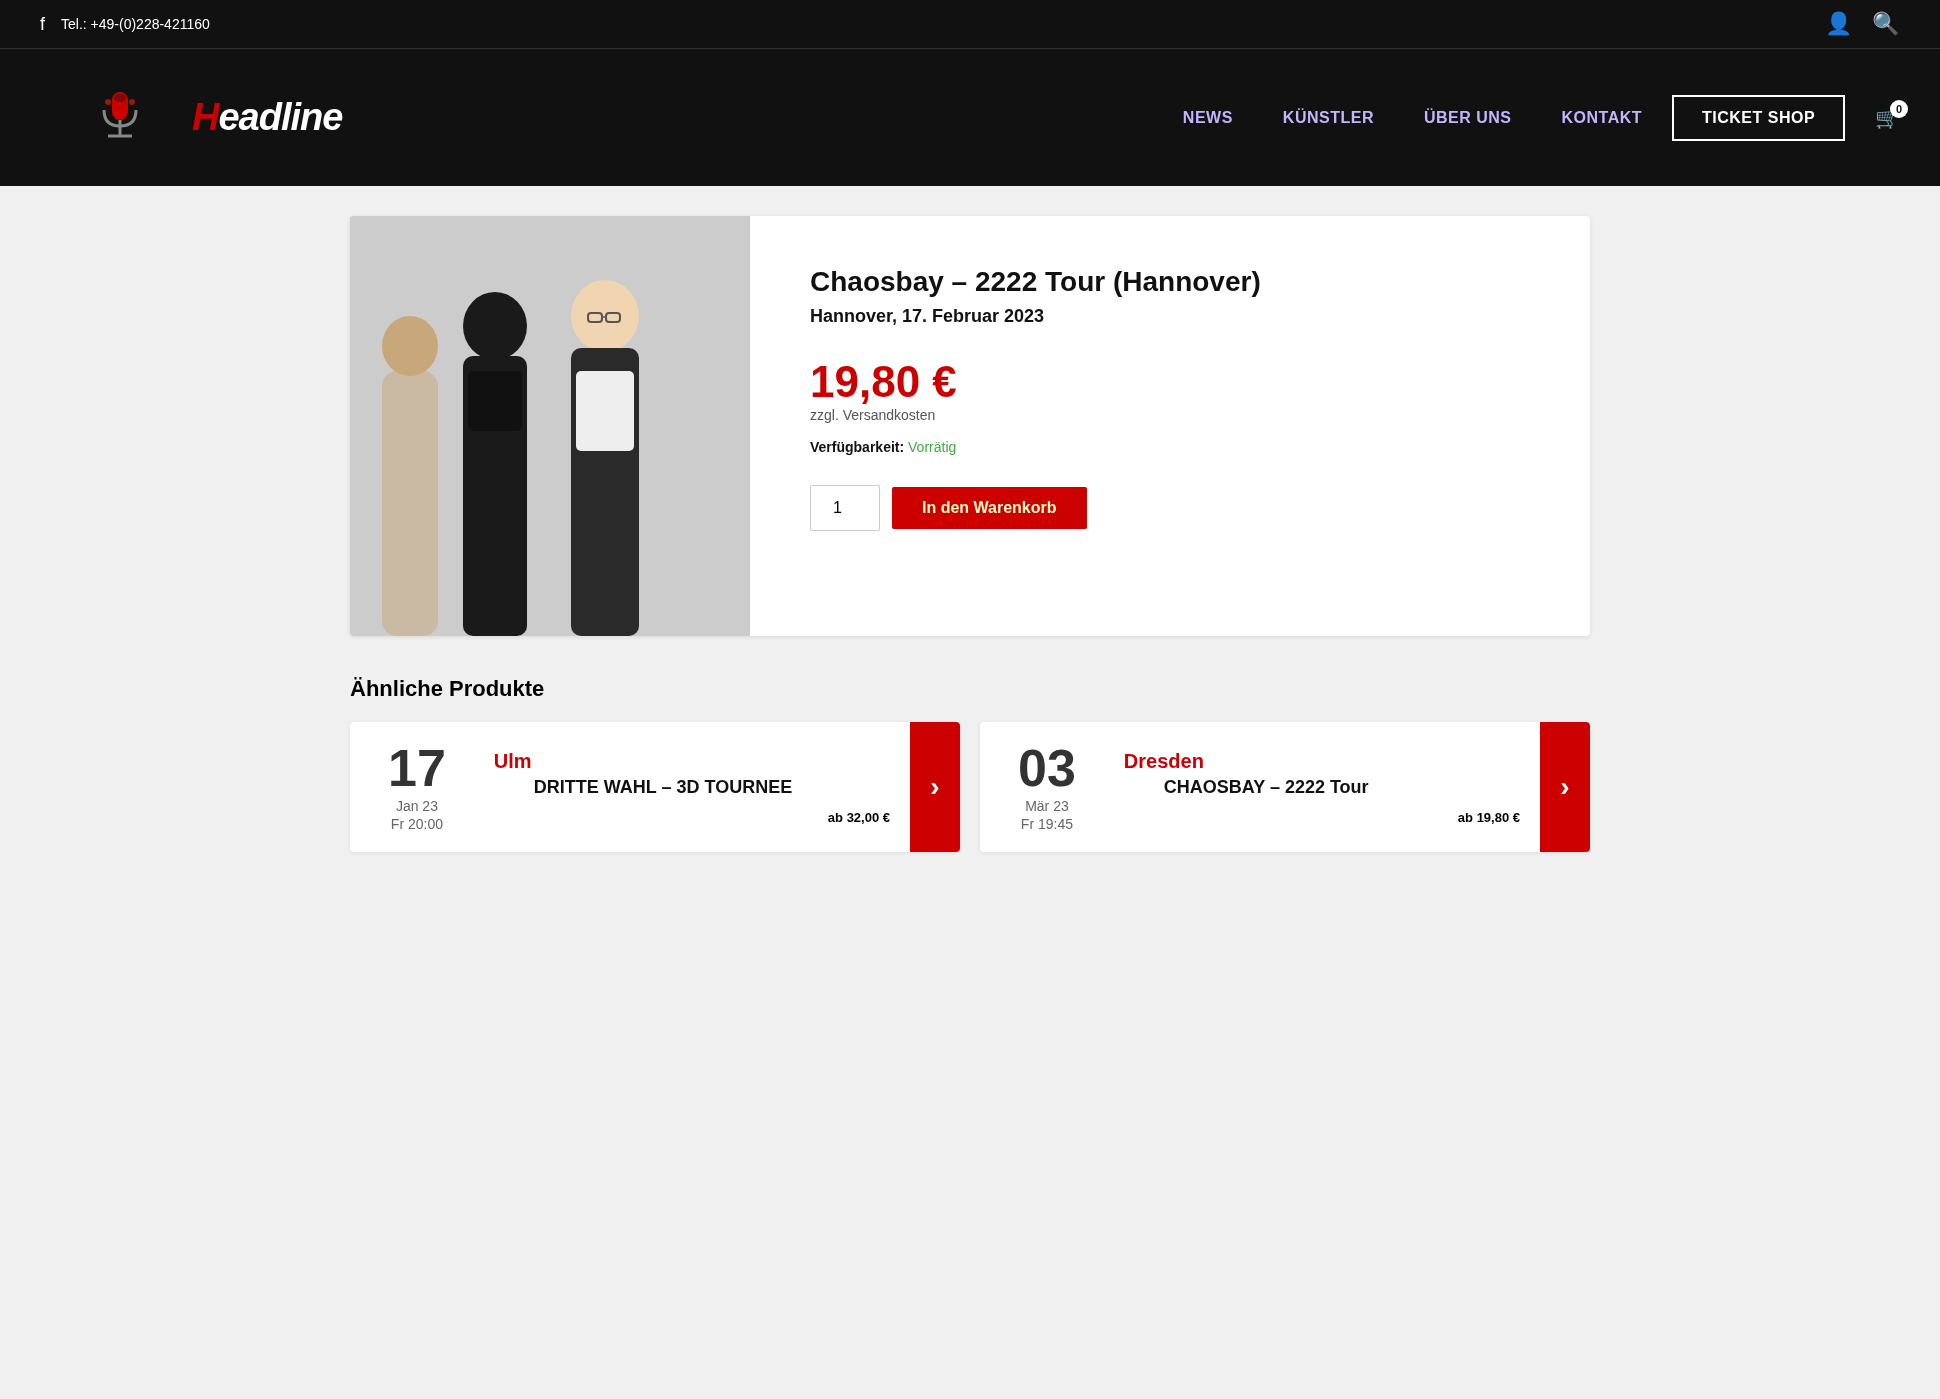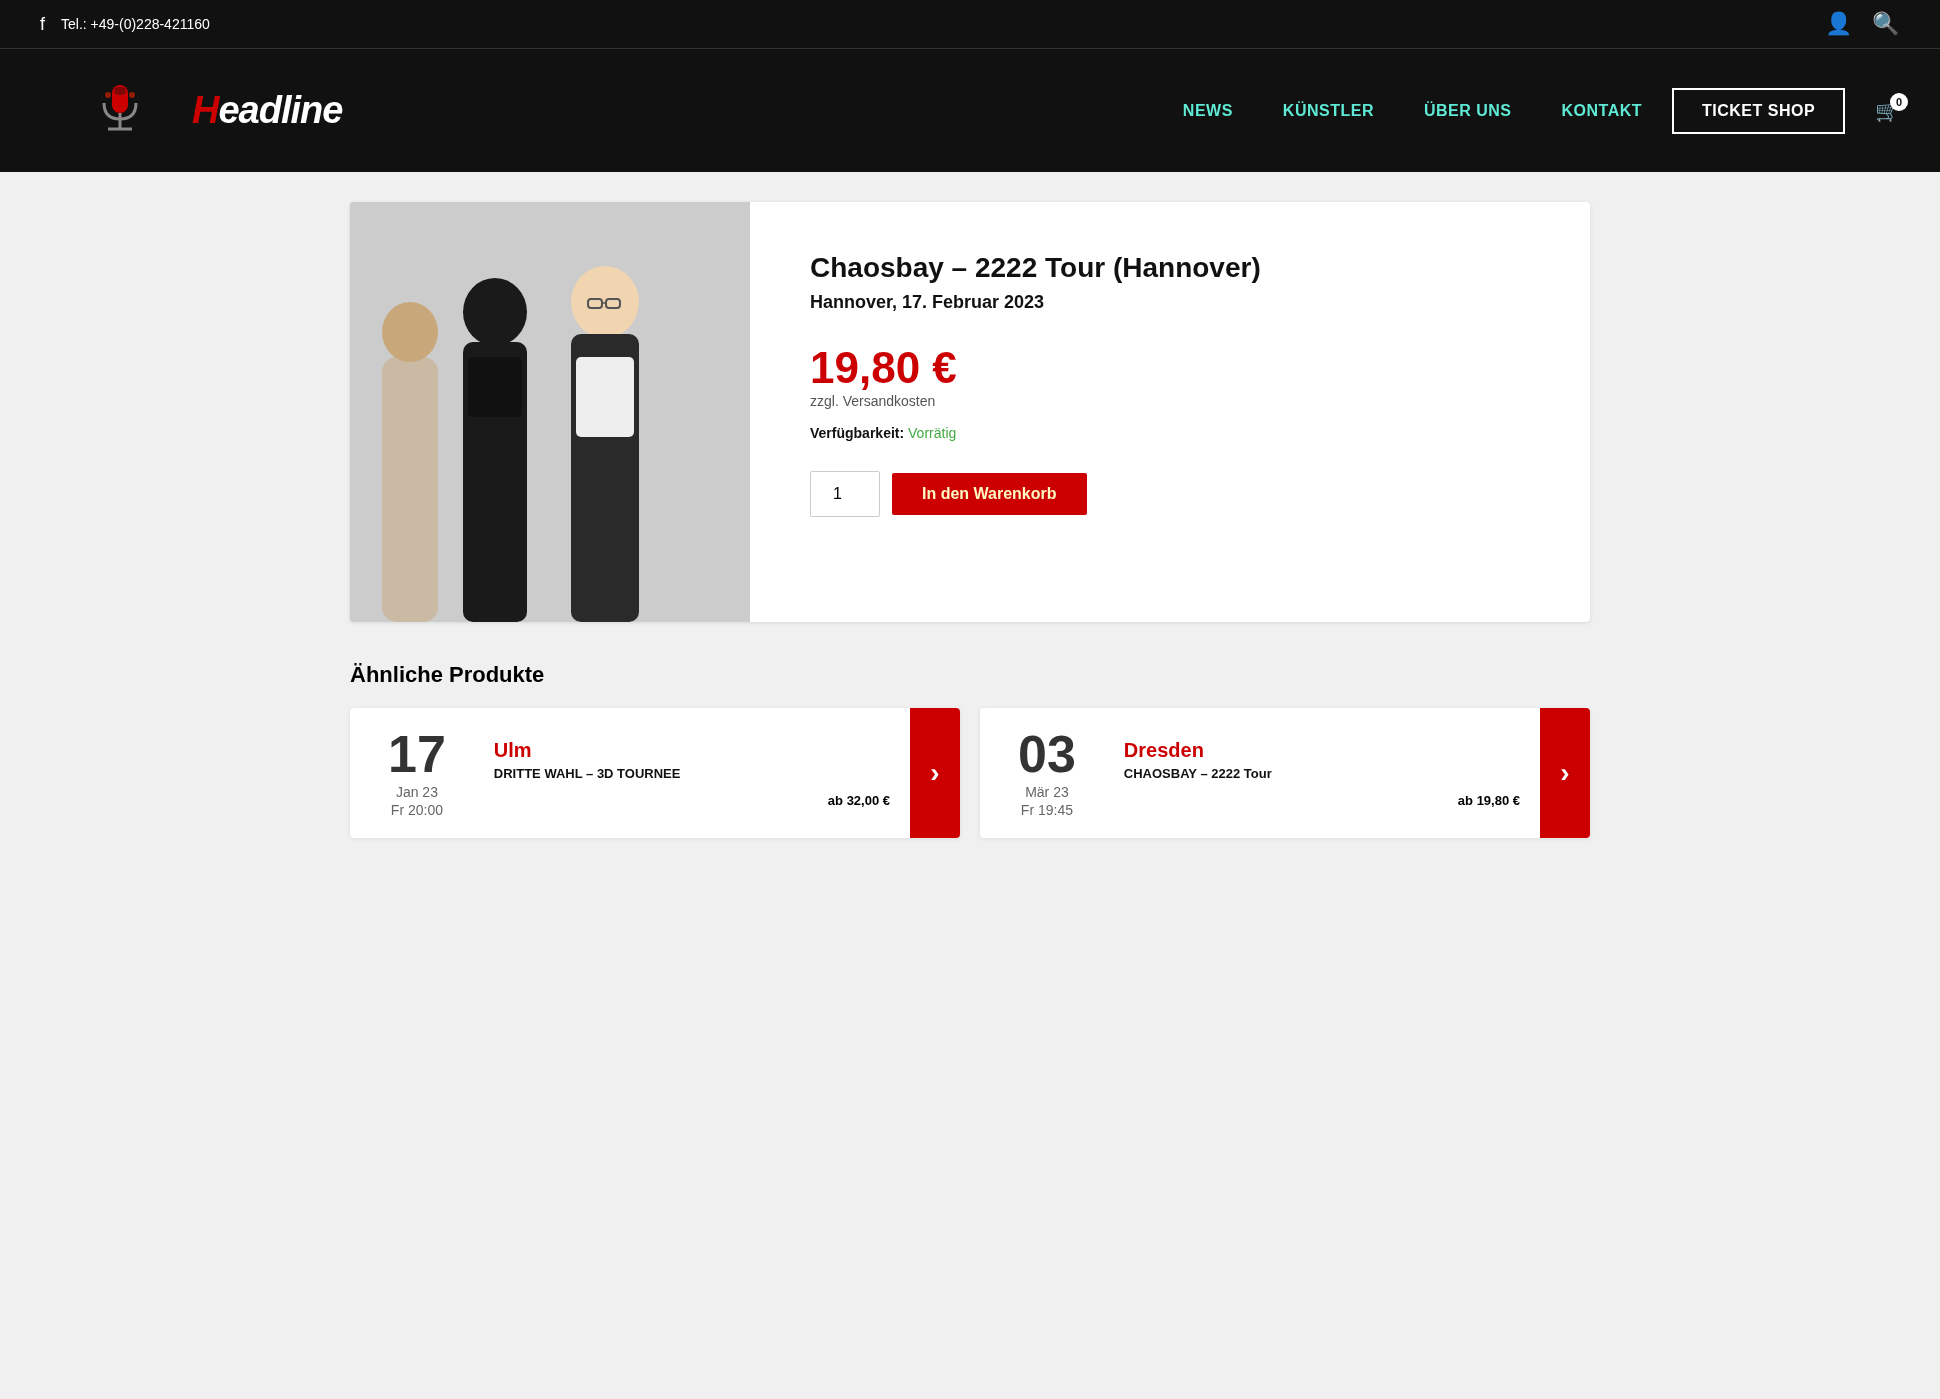--- a/index.html
+++ b/index.html
@@ -20,21 +20,21 @@
     .top-bar-right { display: flex; align-items: center; gap: 20px; }
     .fb-icon { color: #fff; font-size: 18px; }
 
     
     .nav {
       background: #111;
       color: #fff;
       display: flex;
       align-items: center;
       padding: 0 40px;
-      height: 124px;
+      height: 138px;
       border-top: 1px solid #333;
     }
     .logo-area {
       display: flex;
       align-items: center;
       margin-right: auto;
     }
     .logo-box {
       width: 160px;
       height: 80px;
@@ -52,21 +52,21 @@
       margin-left: -8px;
     }
     .logo-text span { color: #cc0000; }
     .nav-links {
       display: flex;
       align-items: center;
       gap: 50px;
       margin-right: 30px;
     }
     .nav-link {
-      color: #5eead4;
+      color: #c4b5fd;
       text-decoration: none;
       font-size: 16px;
       font-weight: bold;
       letter-spacing: 0.5px;
       cursor: pointer;
     }
     .ticket-shop-btn {
       border: 2px solid #fff;
       padding: 12px 28px;
       font-size: 16px;
@@ -250,24 +250,25 @@
       flex-direction: column;
       justify-content: center;
     }
     .event-city {
       font-size: 20px;
       font-weight: bold;
       color: #cc0000;
       margin-bottom: 4px;
     }
     .event-name {
-      font-size: 13px;
+      font-size: 18px;
       font-weight: bold;
       color: #111;
       margin-bottom: 12px;
+      margin-left: 40px;
     }
     .event-price {
       font-size: 13px;
       font-weight: bold;
       color: #000000;
       text-align: right;
     }
     .event-arrow {
       background: #cc0000;
       width: 50px;

